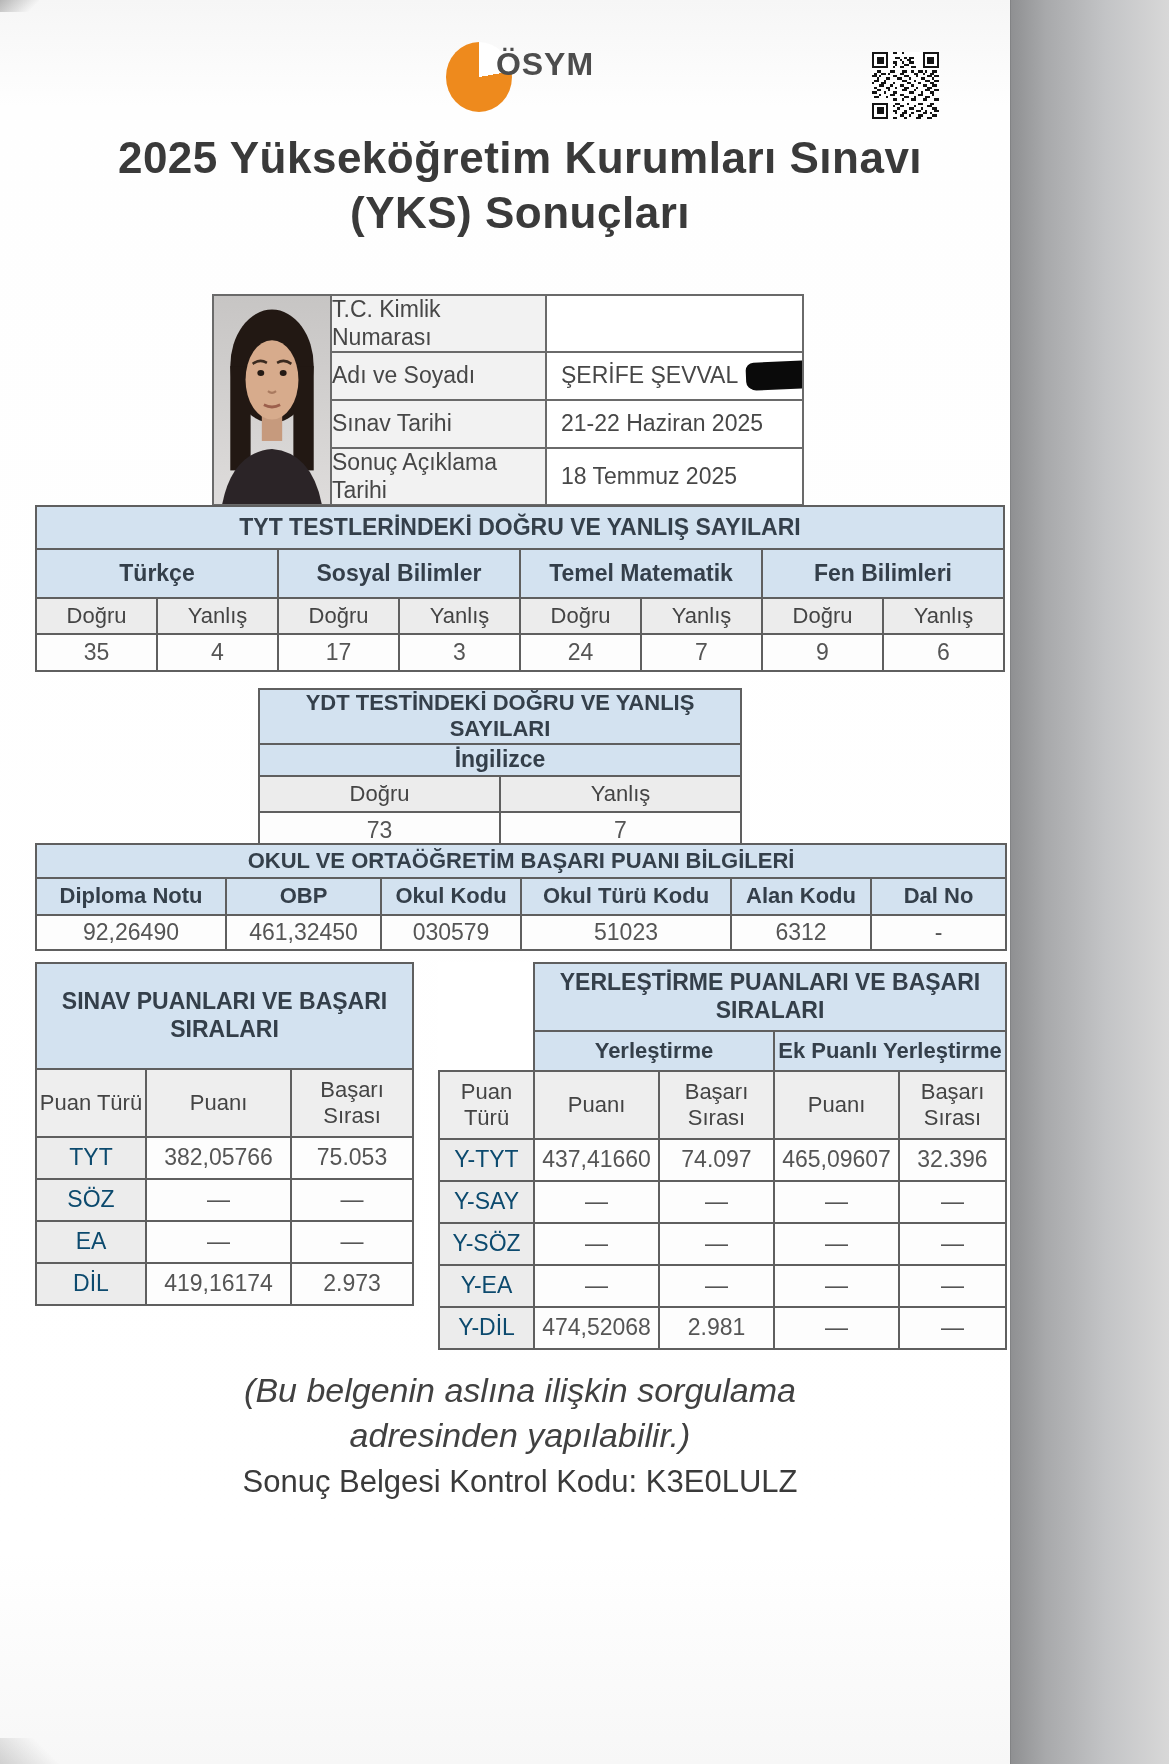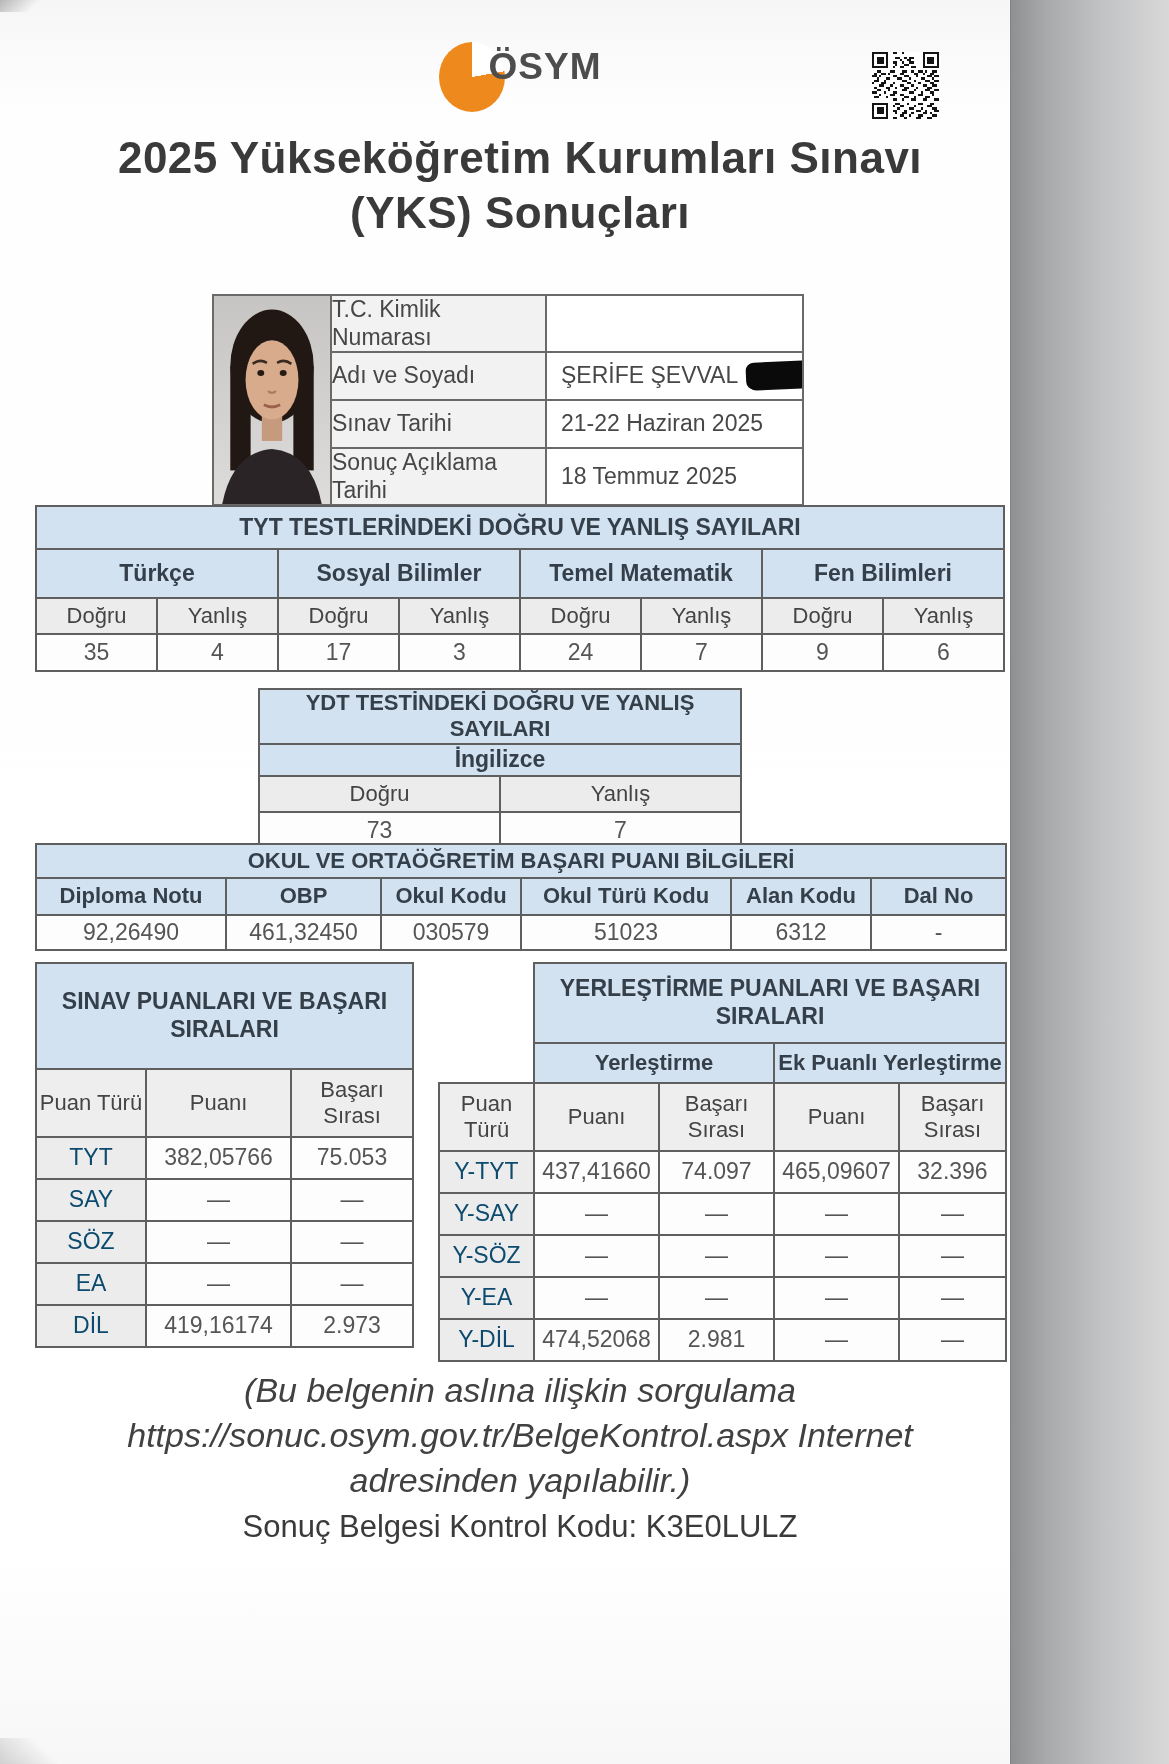--- a/index.html
+++ b/index.html
@@ -17,21 +17,21 @@
   .corner-shade-tl{position:absolute;top:0;left:0;width:46px;height:12px;
     background:linear-gradient(135deg,rgba(130,130,130,.55),rgba(130,130,130,0) 70%);}
   .corner-shade-bl{position:absolute;bottom:0;left:0;width:60px;height:26px;
     background:linear-gradient(45deg,rgba(150,150,150,.4),rgba(150,150,150,0) 70%);}
 
   
   .logo-row { position:absolute; top:42px; left:35px; width:970px;
     display:flex; justify-content:center; align-items:flex-start; }
   .logo-circle { width:66px; height:70px; border-radius:50%;
     background:conic-gradient(#ffffff 0deg 80deg, #ee8a1d 80deg 360deg); }
-  .logo-text { margin-left:-16px; margin-top:4px; font-size:37px; font-weight:bold;
+  .logo-text { margin-left:-16px; margin-top:4px; font-size:32px; font-weight:bold;
     color:#4d4d4d; letter-spacing:1px; }
   .qr { position:absolute; top:52px; left:872px; width:67px; height:67px; background:#fff; }
   .doc-title { position:absolute; top:130px; left:35px; width:970px; text-align:center;
     font-size:44px; font-weight:bold; color:#3a3a3a; line-height:55px; letter-spacing:.5px; }
 
   
   table { border-collapse:collapse; table-layout:fixed; position:absolute;
     font-size:23px; color:#4a4a4a; }
   td, th { border:2px solid #5f5f5f; text-align:center; vertical-align:middle;
     overflow:hidden; line-height:1.2; }
@@ -69,21 +69,21 @@
   
   .school { left:35px; top:843px; width:970px; }
   .school .t-title { height:34px; font-size:22px; }
   .school .t-head { height:37px; font-size:22px; }
   .school .t-val { height:35px; }
 
   
   .examtab { left:35px; top:962px; width:377px; }
   .placetab { left:438px; top:962px; width:567px; }
   .h-title-l { height:106px; font-size:23px; }
-  .h-title-r { height:80px; font-size:23px;margin-left:24px; }
+  .h-title-r { height:68px; font-size:23px;margin-left:24px; }
   .h-group { height:40px; font-size:22px; }
   .h-col { height:68px; background:#eeeeee; font-size:22px; color:#444; }
   .d-row td { height:42px; }
   .blank-corner { background:#ffffff; border-top:2px solid #ffffff; border-left:2px solid #ffffff; }
 
   
   .footer { position:absolute; left:35px; top:1368px; width:970px; text-align:center; color:#414141; }
   .footer .fi { font-style:italic; font-size:34px; line-height:45px; }
   .footer .fc { font-size:31px; line-height:48px; color:#3a3a3a; }
 </style>
@@ -275,25 +275,20 @@
       <td class="h-col">Puan Türü</td>
       <td class="h-col">Puanı</td>
       <td class="h-col">Başarı Sırası</td>
     </tr>
     <tr class="d-row">
       <td class="rowlabel">TYT</td>
       <td class="cell-white">382,05766</td>
       <td class="cell-white">75.053</td>
     </tr>
     <tr class="d-row">
-      <td class="rowlabel">SAY</td>
-      <td class="cell-white">—</td>
-      <td class="cell-white">—</td>
-    </tr>
-    <tr class="d-row">
       <td class="rowlabel">SÖZ</td>
       <td class="cell-white">—</td>
       <td class="cell-white">—</td>
     </tr>
     <tr class="d-row">
       <td class="rowlabel">EA</td>
       <td class="cell-white">—</td>
       <td class="cell-white">—</td>
     </tr>
     <tr class="d-row">
@@ -361,17 +356,16 @@
       <td class="cell-white">474,52068</td>
       <td class="cell-white">2.981</td>
       <td class="cell-white">—</td>
       <td class="cell-white">—</td>
     </tr>
   </tbody>
     </table>
 
   <div class="footer">
     <div class="fi">(Bu belgenin aslına ilişkin sorgulama</div>
-    <div class="fi">https://sonuc.osym.gov.tr/BelgeKontrol.aspx Internet</div>
     <div class="fi">adresinden yapılabilir.)</div>
     <div class="fc">Sonuç Belgesi Kontrol Kodu: K3E0LULZ</div>
   </div>
 </div>
 
 </body></html>

